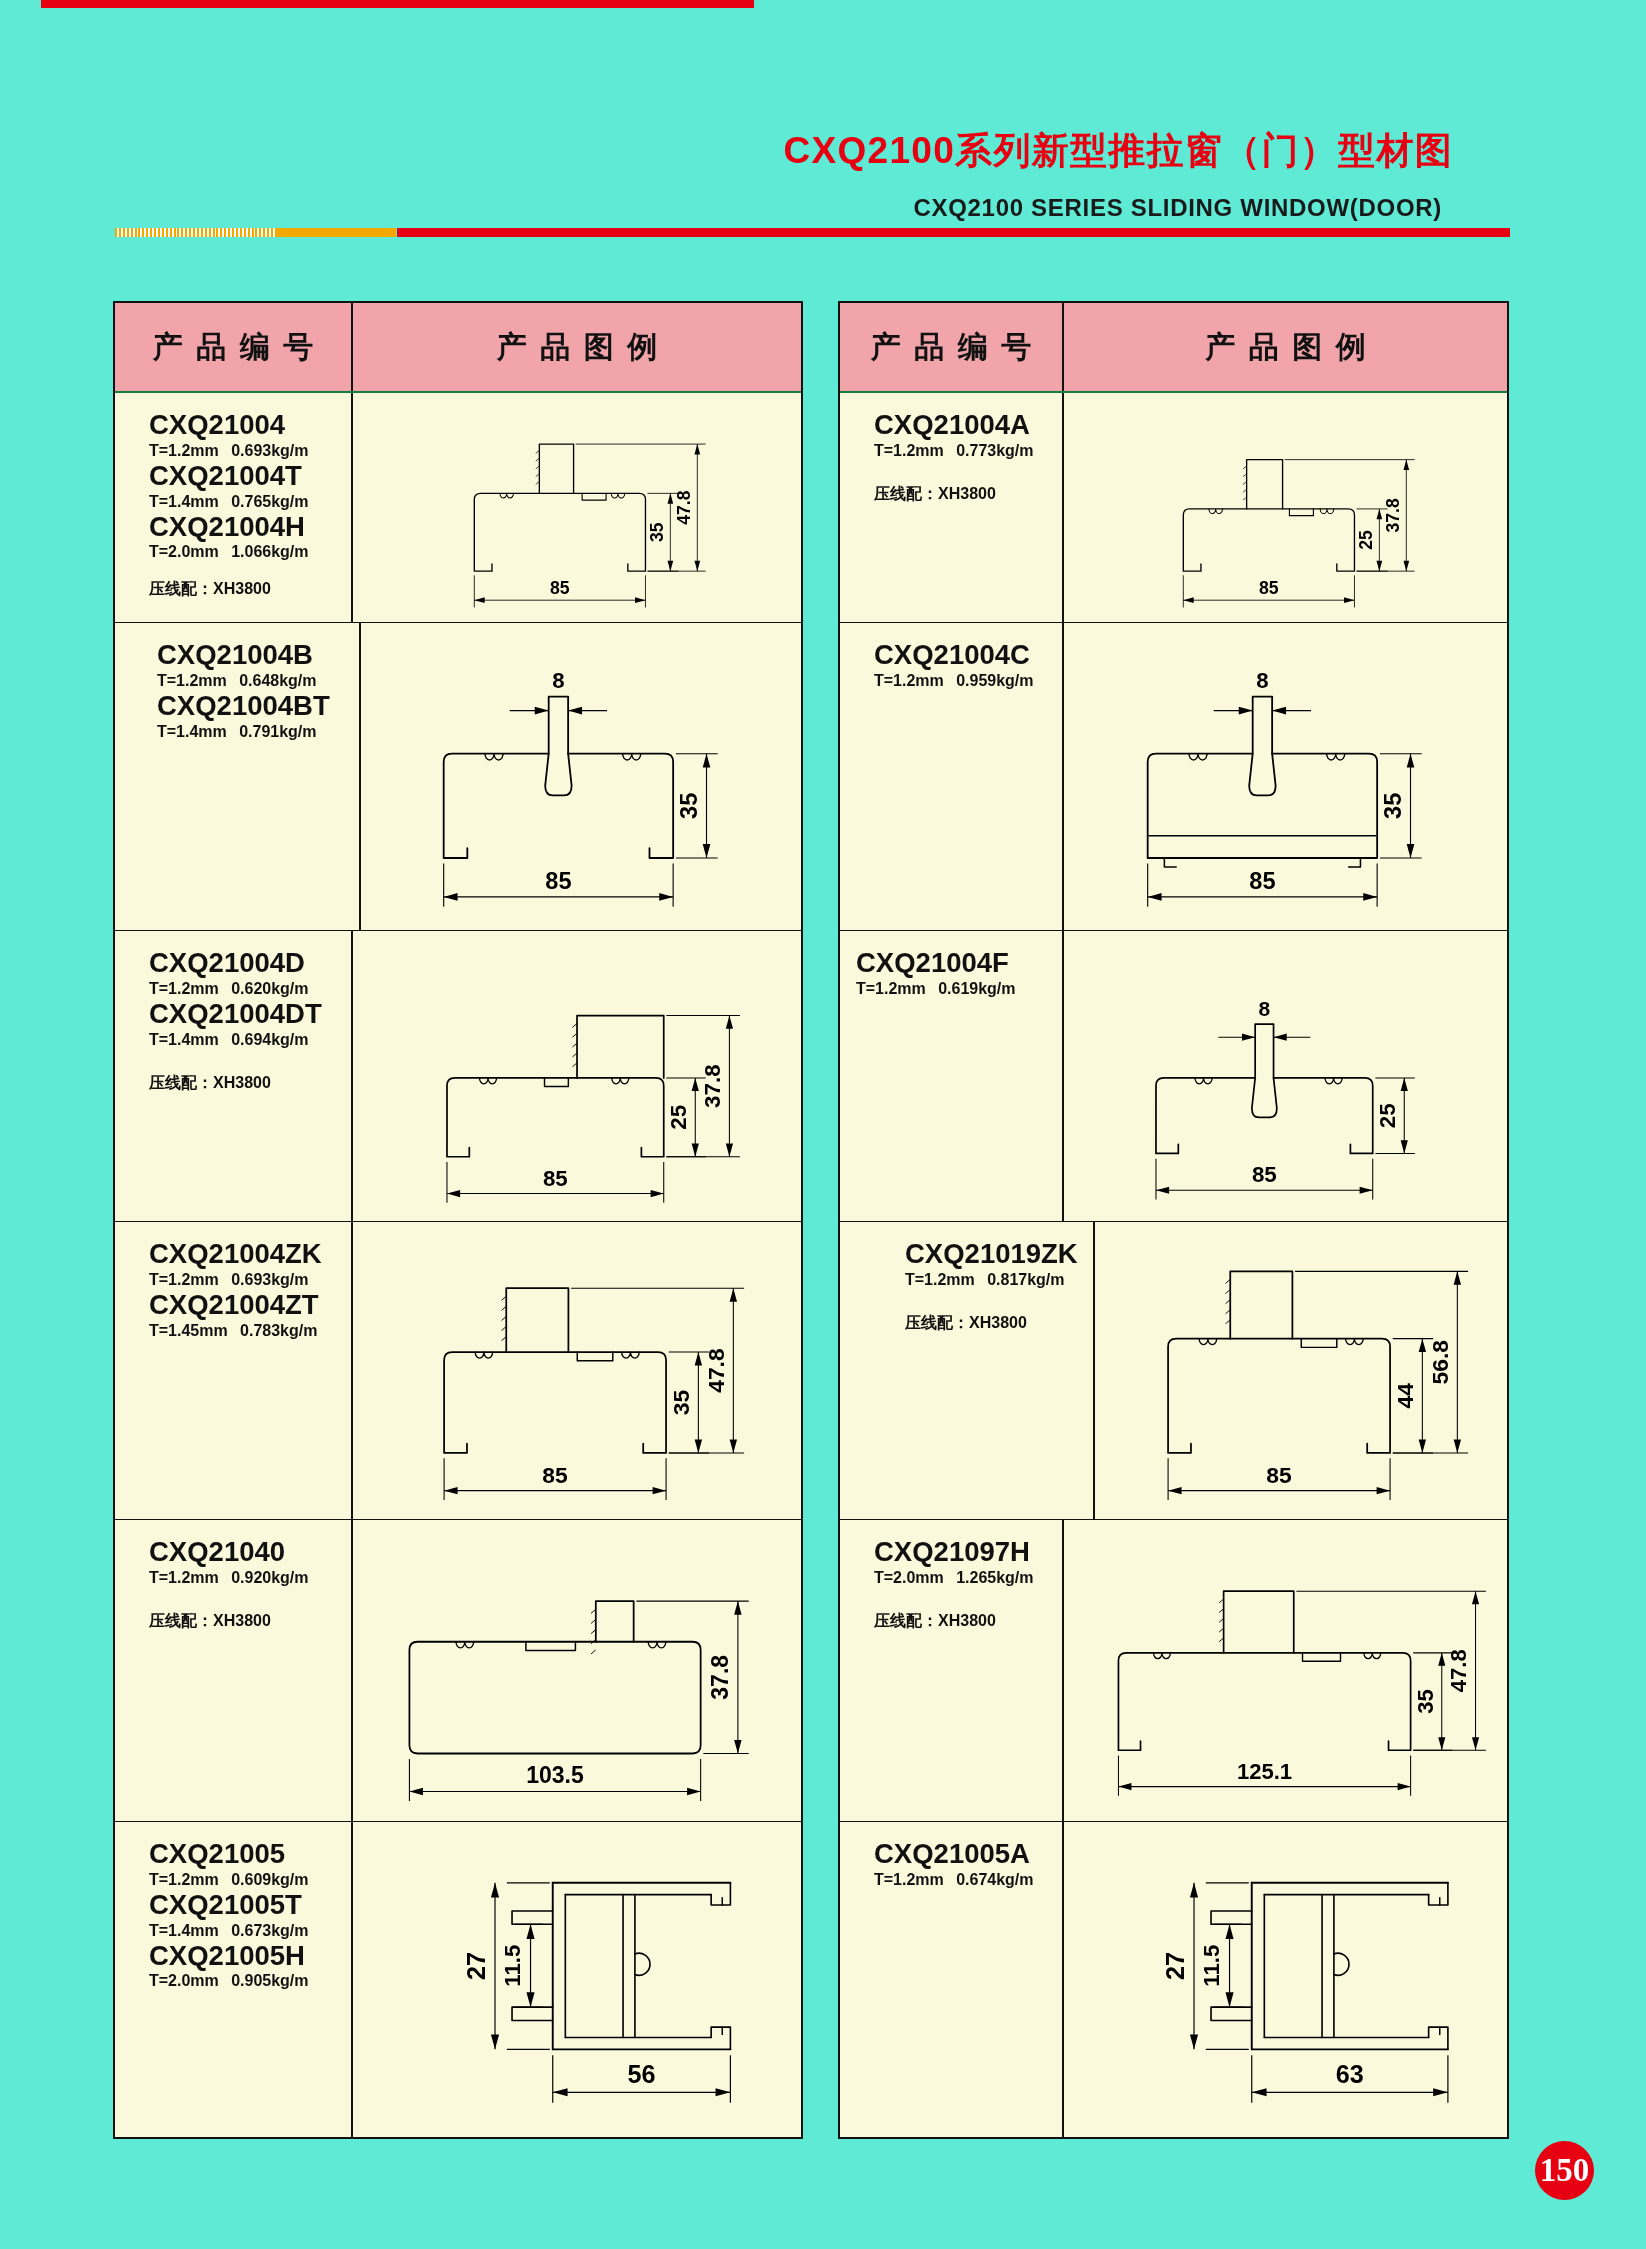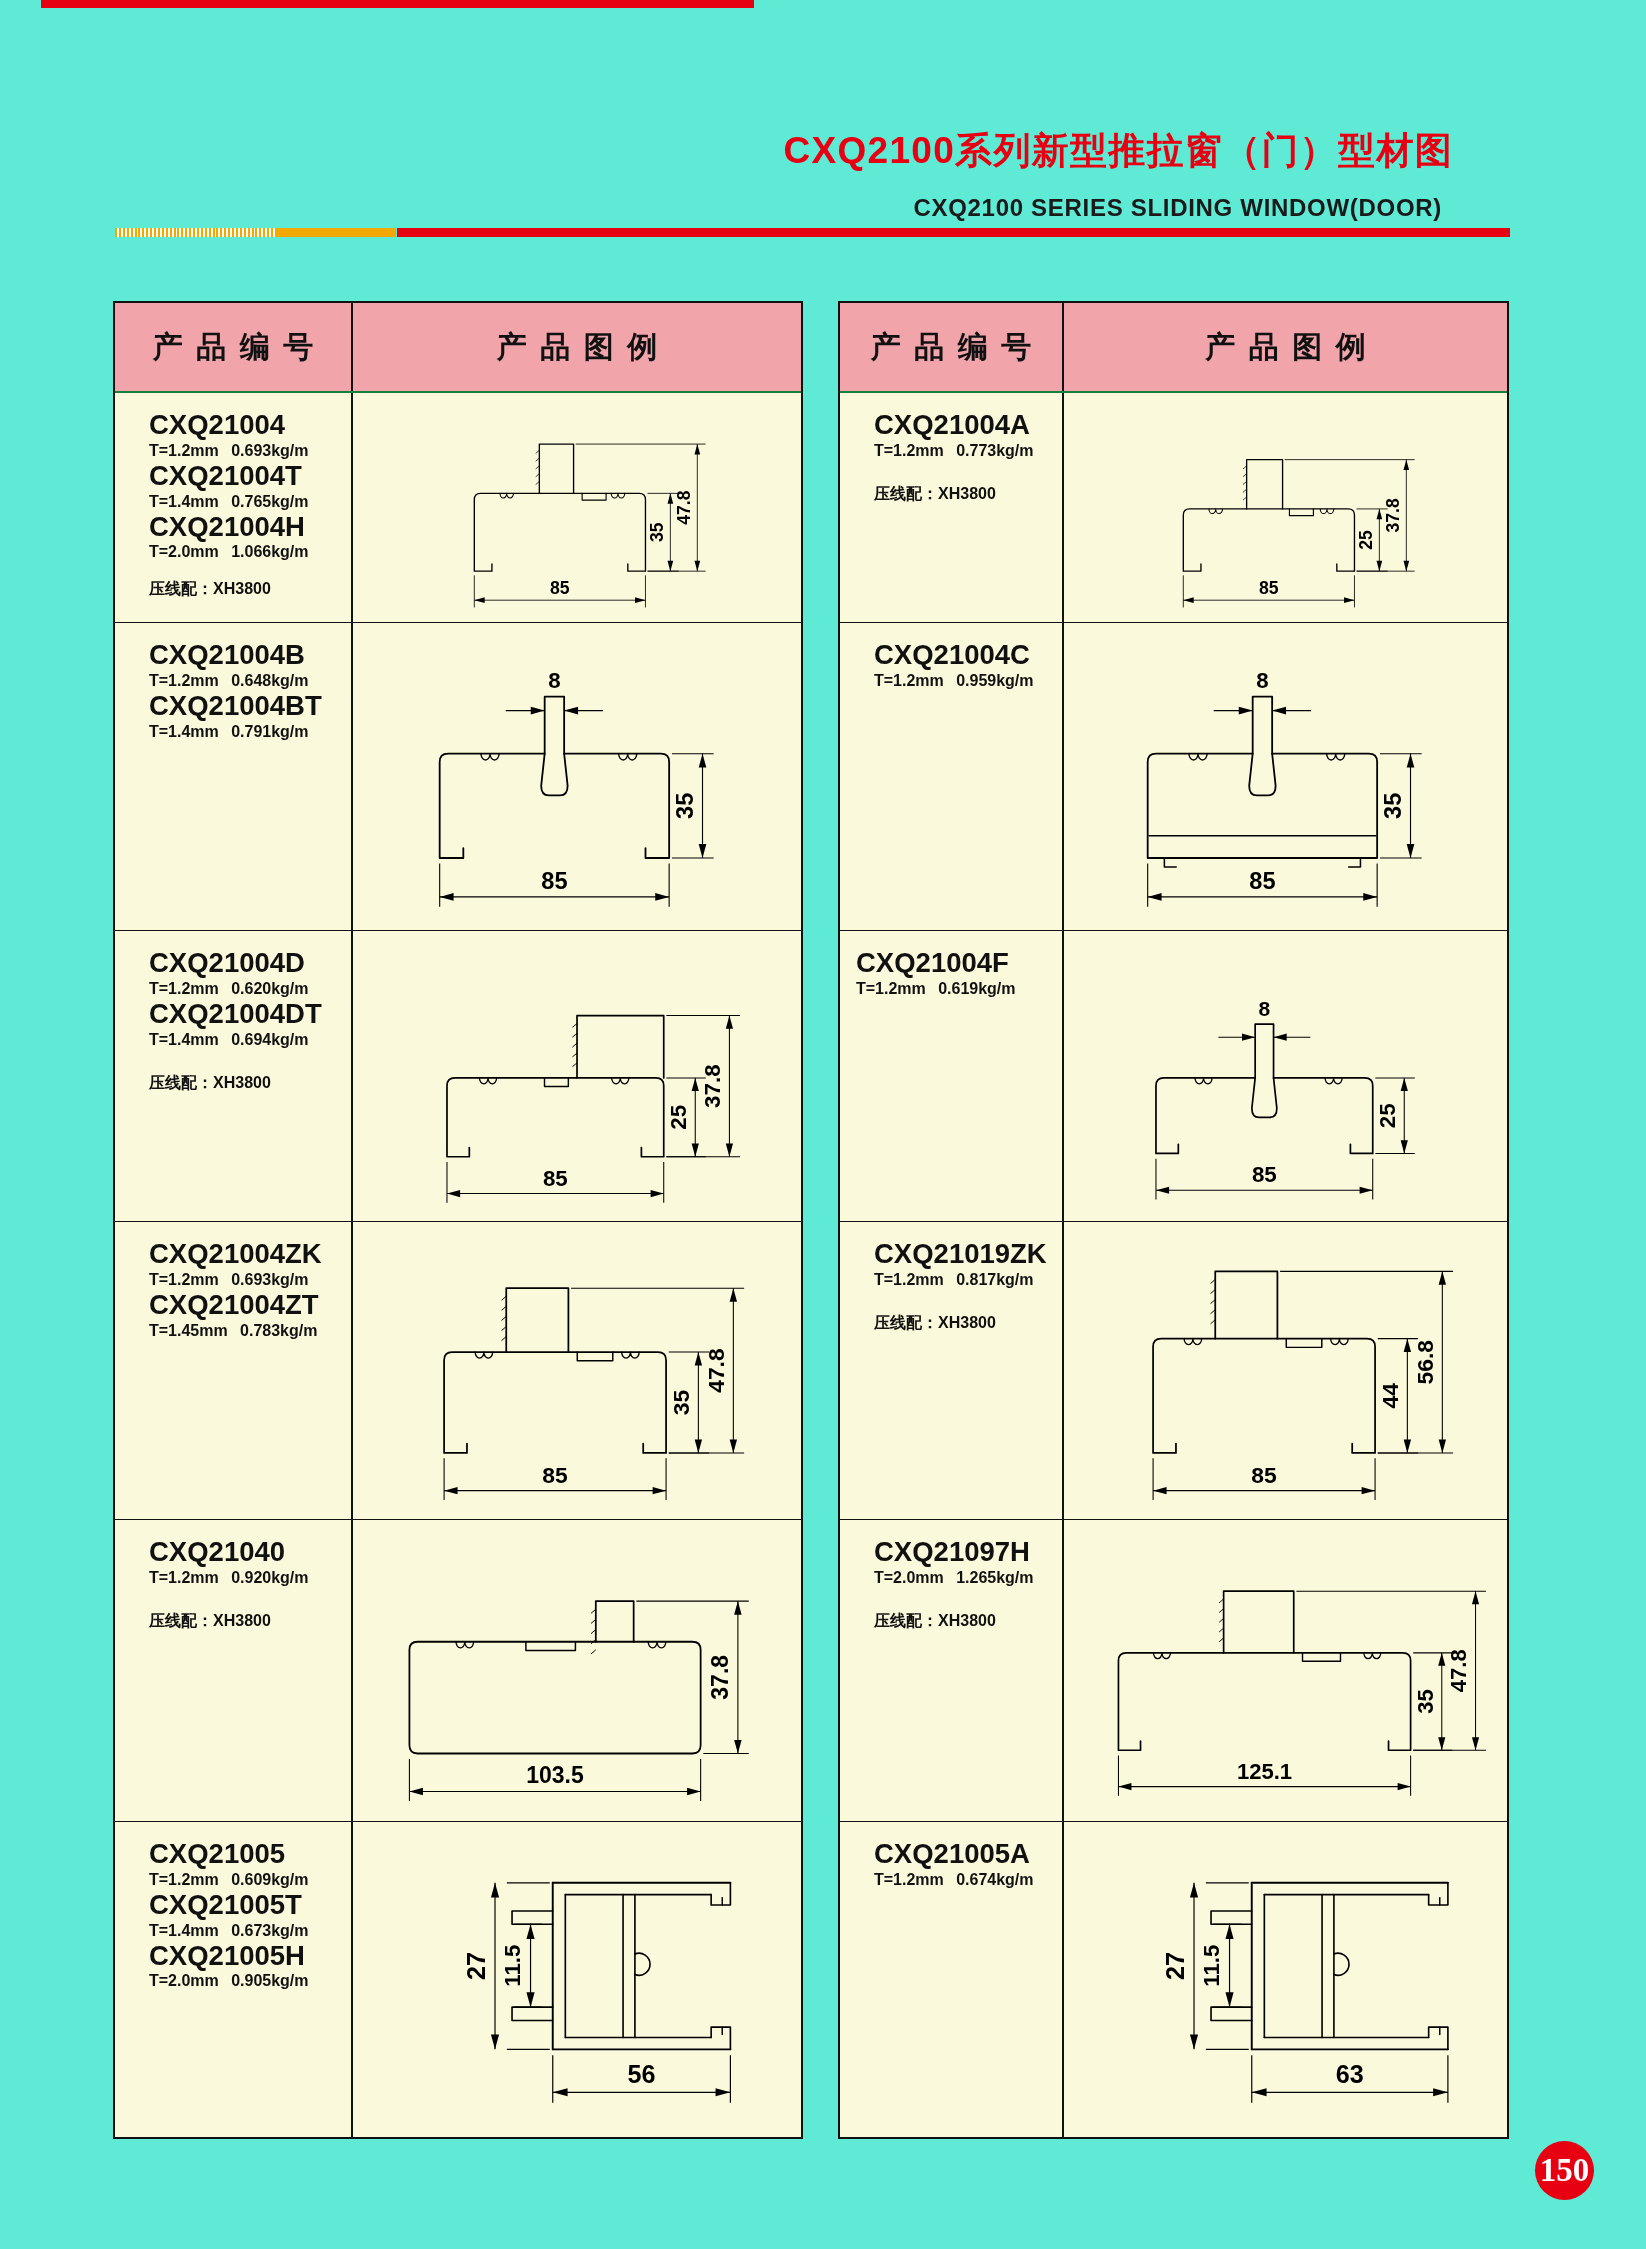--- a/index.html
+++ b/index.html
@@ -99,21 +99,21 @@
               <line x1="265.4" y1="85" x2="516" y2="85" stroke="#000" stroke-width="1.6"></line>
               <line x1="404" y1="330" x2="516" y2="330" stroke="#000" stroke-width="1.6"></line>
               <line x1="500" y1="85" x2="500" y2="330" stroke="#000" stroke-width="1.6"></line>
               <polygon points="500,85 505.5,105 494.5,105" fill="#000"></polygon>
               <polygon points="500,330 494.5,310 505.5,310" fill="#000"></polygon>
               <text x="486" y="207.5" text-anchor="middle" font-size="34" font-weight="bold" fill="#000" transform="rotate(-90 486 207.5)">47.8</text>
             </svg>
           </div>
         </div>
         <div class="row" style="height: 308px;">
-          <div class="cell c1" style="width: 238px;">
+          <div class="cell c1" style="width: 238px; margin-left: 8px;">
             <div class="prod">
               <div class="code">CXQ21004B</div>
               <div class="spec">T=1.2mm 0.648kg/m</div>
             </div>
             <div class="prod">
               <div class="code">CXQ21004BT</div>
               <div class="spec">T=1.4mm 0.791kg/m</div>
             </div>
           </div>
           <div class="cell c2">
@@ -426,21 +426,21 @@
               <text x="434" y="267.5" text-anchor="middle" font-size="34" font-weight="bold" fill="#000" transform="rotate(-90 434 267.5)">25</text>
               <line x1="70" y1="333" x2="70" y2="395" stroke="#000" stroke-width="1.6"></line>
               <line x1="400" y1="333" x2="400" y2="395" stroke="#000" stroke-width="1.6"></line>
               <line x1="70" y1="381" x2="400" y2="381" stroke="#000" stroke-width="1.6"></line>
               <polygon points="70,381 90,375.5 90,386.5" fill="#000"></polygon>
               <polygon points="400,381 380,386.5 380,375.5" fill="#000"></polygon>
               <text x="235" y="369" text-anchor="middle" font-size="34" font-weight="bold" fill="#000">85</text>
             </svg>
           </div>
         </div>
-        <div class="row" style="height: 298px;">
+        <div class="row" style="height: 298px; padding-left: 31px;">
           <div class="cell c1" style="width: 224px;">
             <div class="prod">
               <div class="code">CXQ21019ZK</div>
               <div class="spec">T=1.2mm 0.817kg/m</div>
             </div>
             <div class="note">压线配：XH3800</div>
           </div>
           <div class="cell c2">
             <svg viewBox="0 0 535 415" preserveAspectRatio="xMidYMid meet" class="draw">
               <path d="M 104 316 V 330 H 70 V 172 Q 70 160 82 160 H 388 Q 400 160 400 172 V 330 H 366 V 316" fill="none" stroke="#000" stroke-width="2.6" stroke-linejoin="round" stroke-linecap="round"></path>

